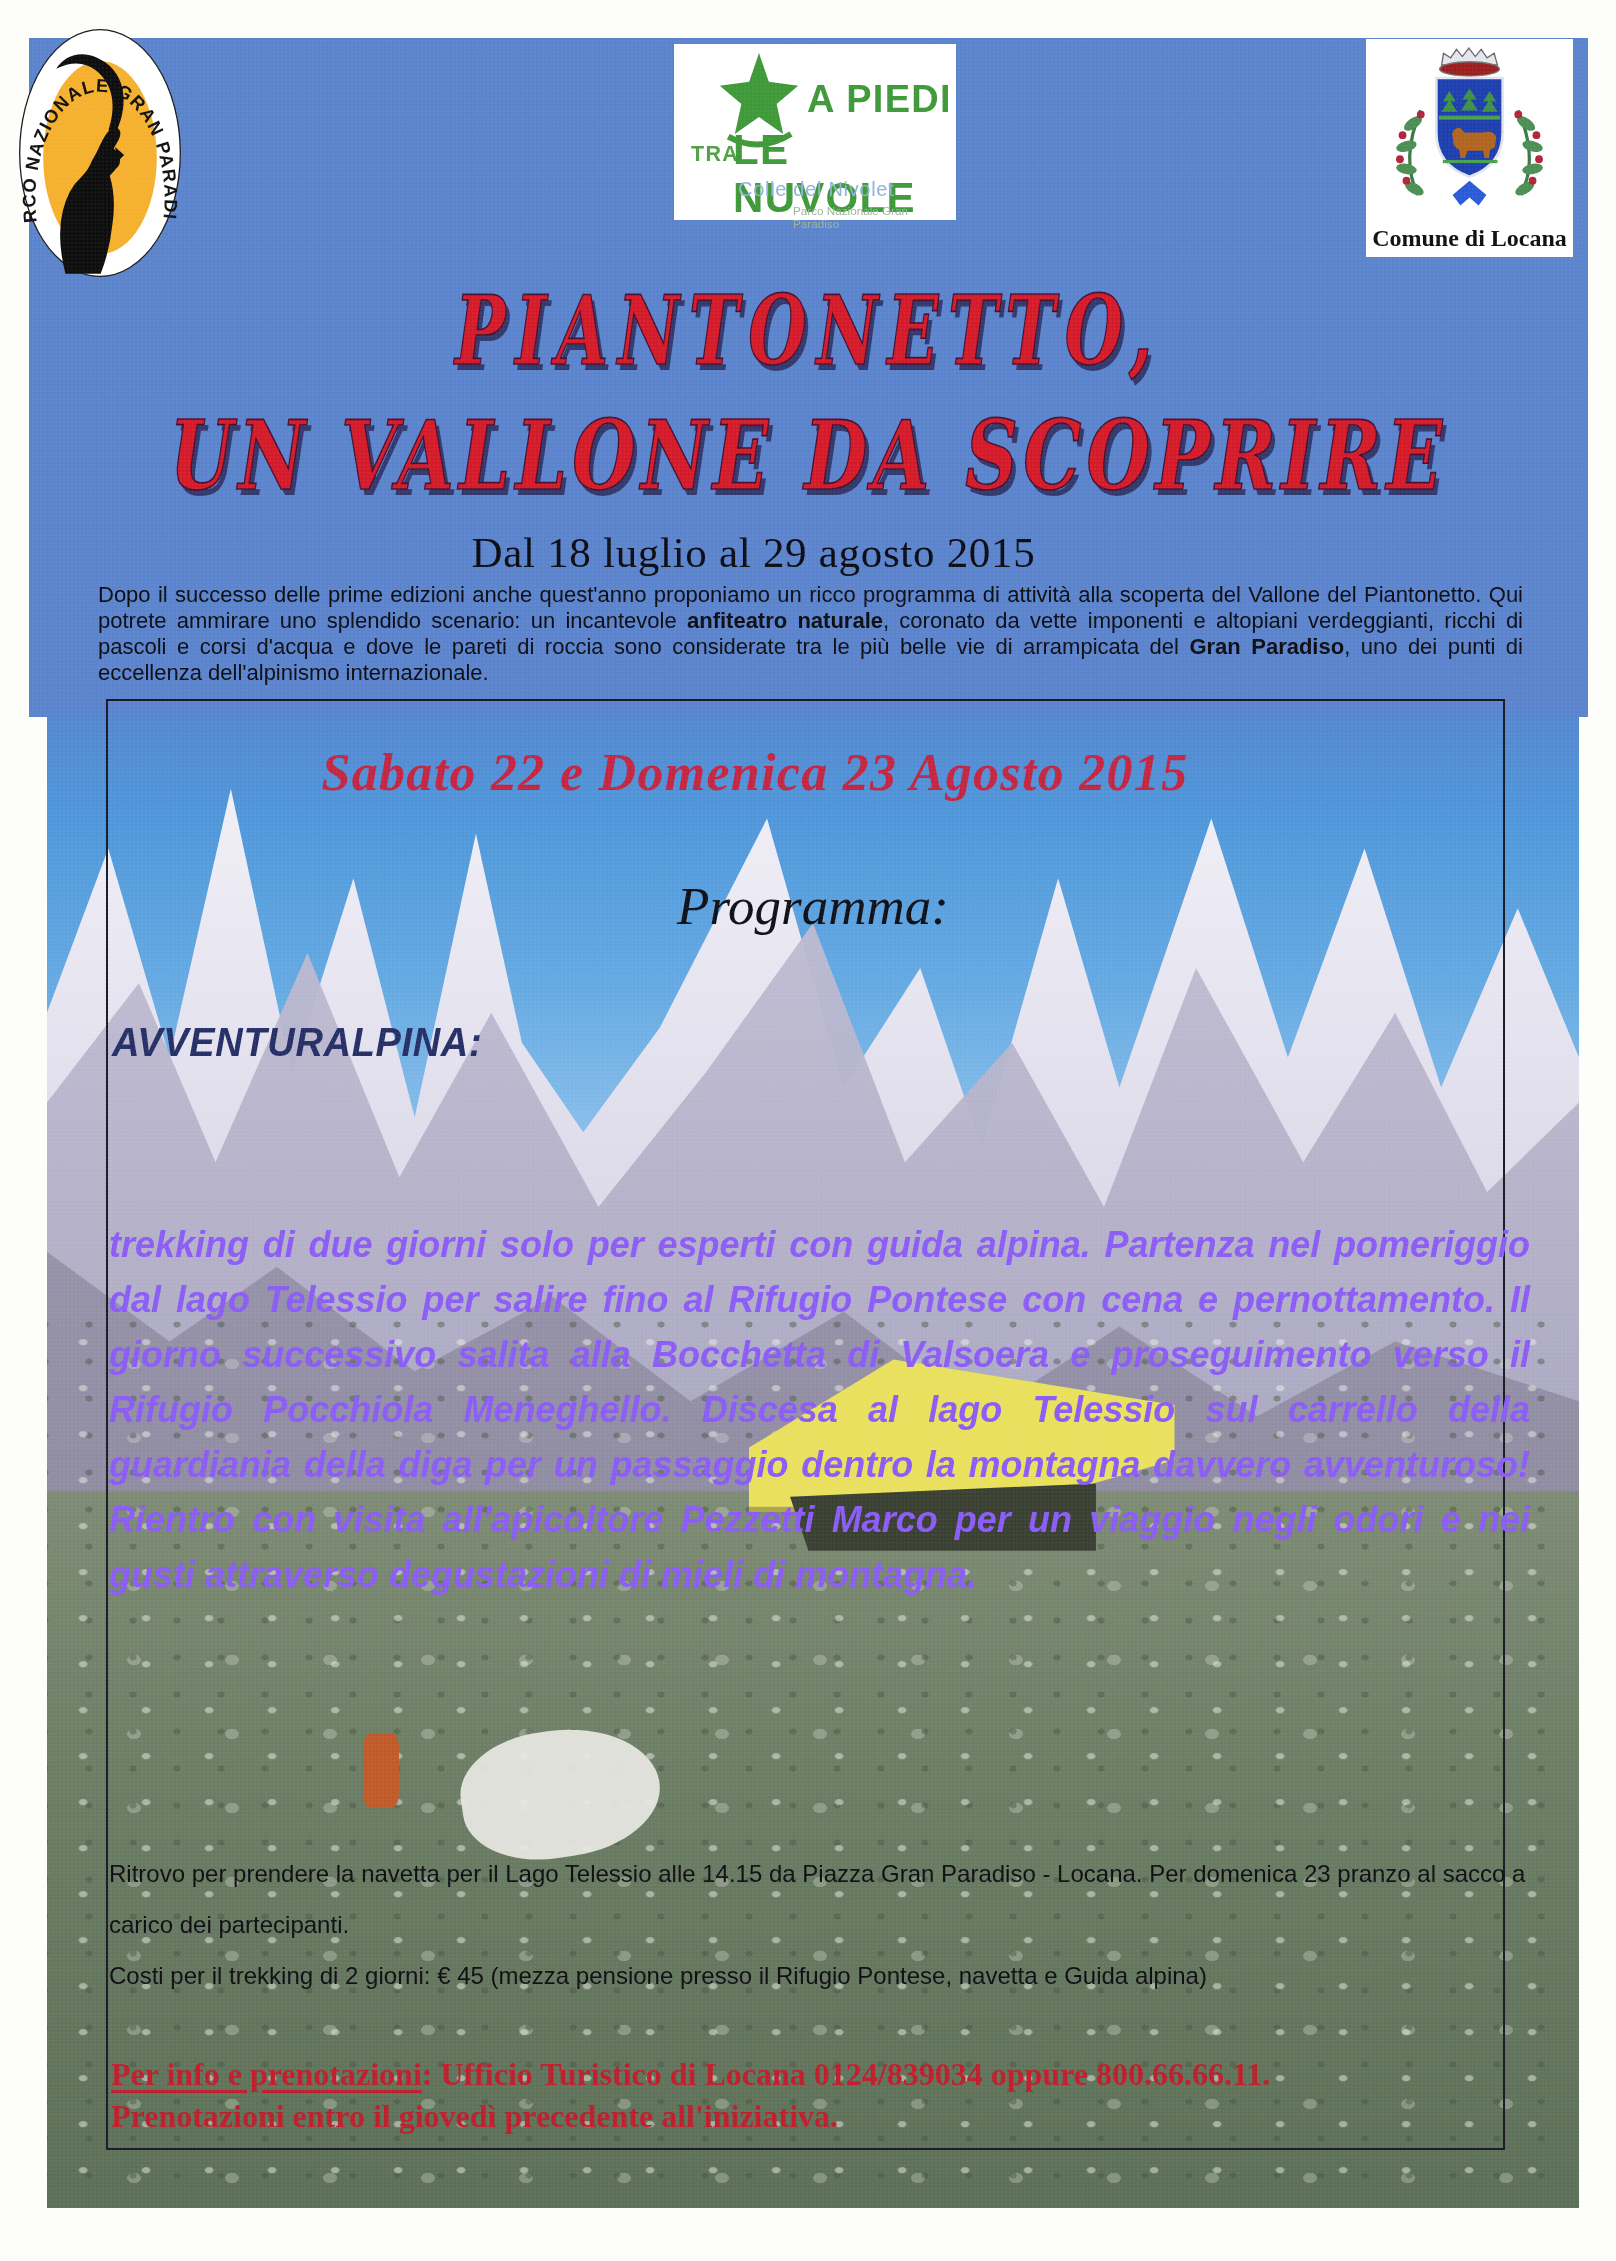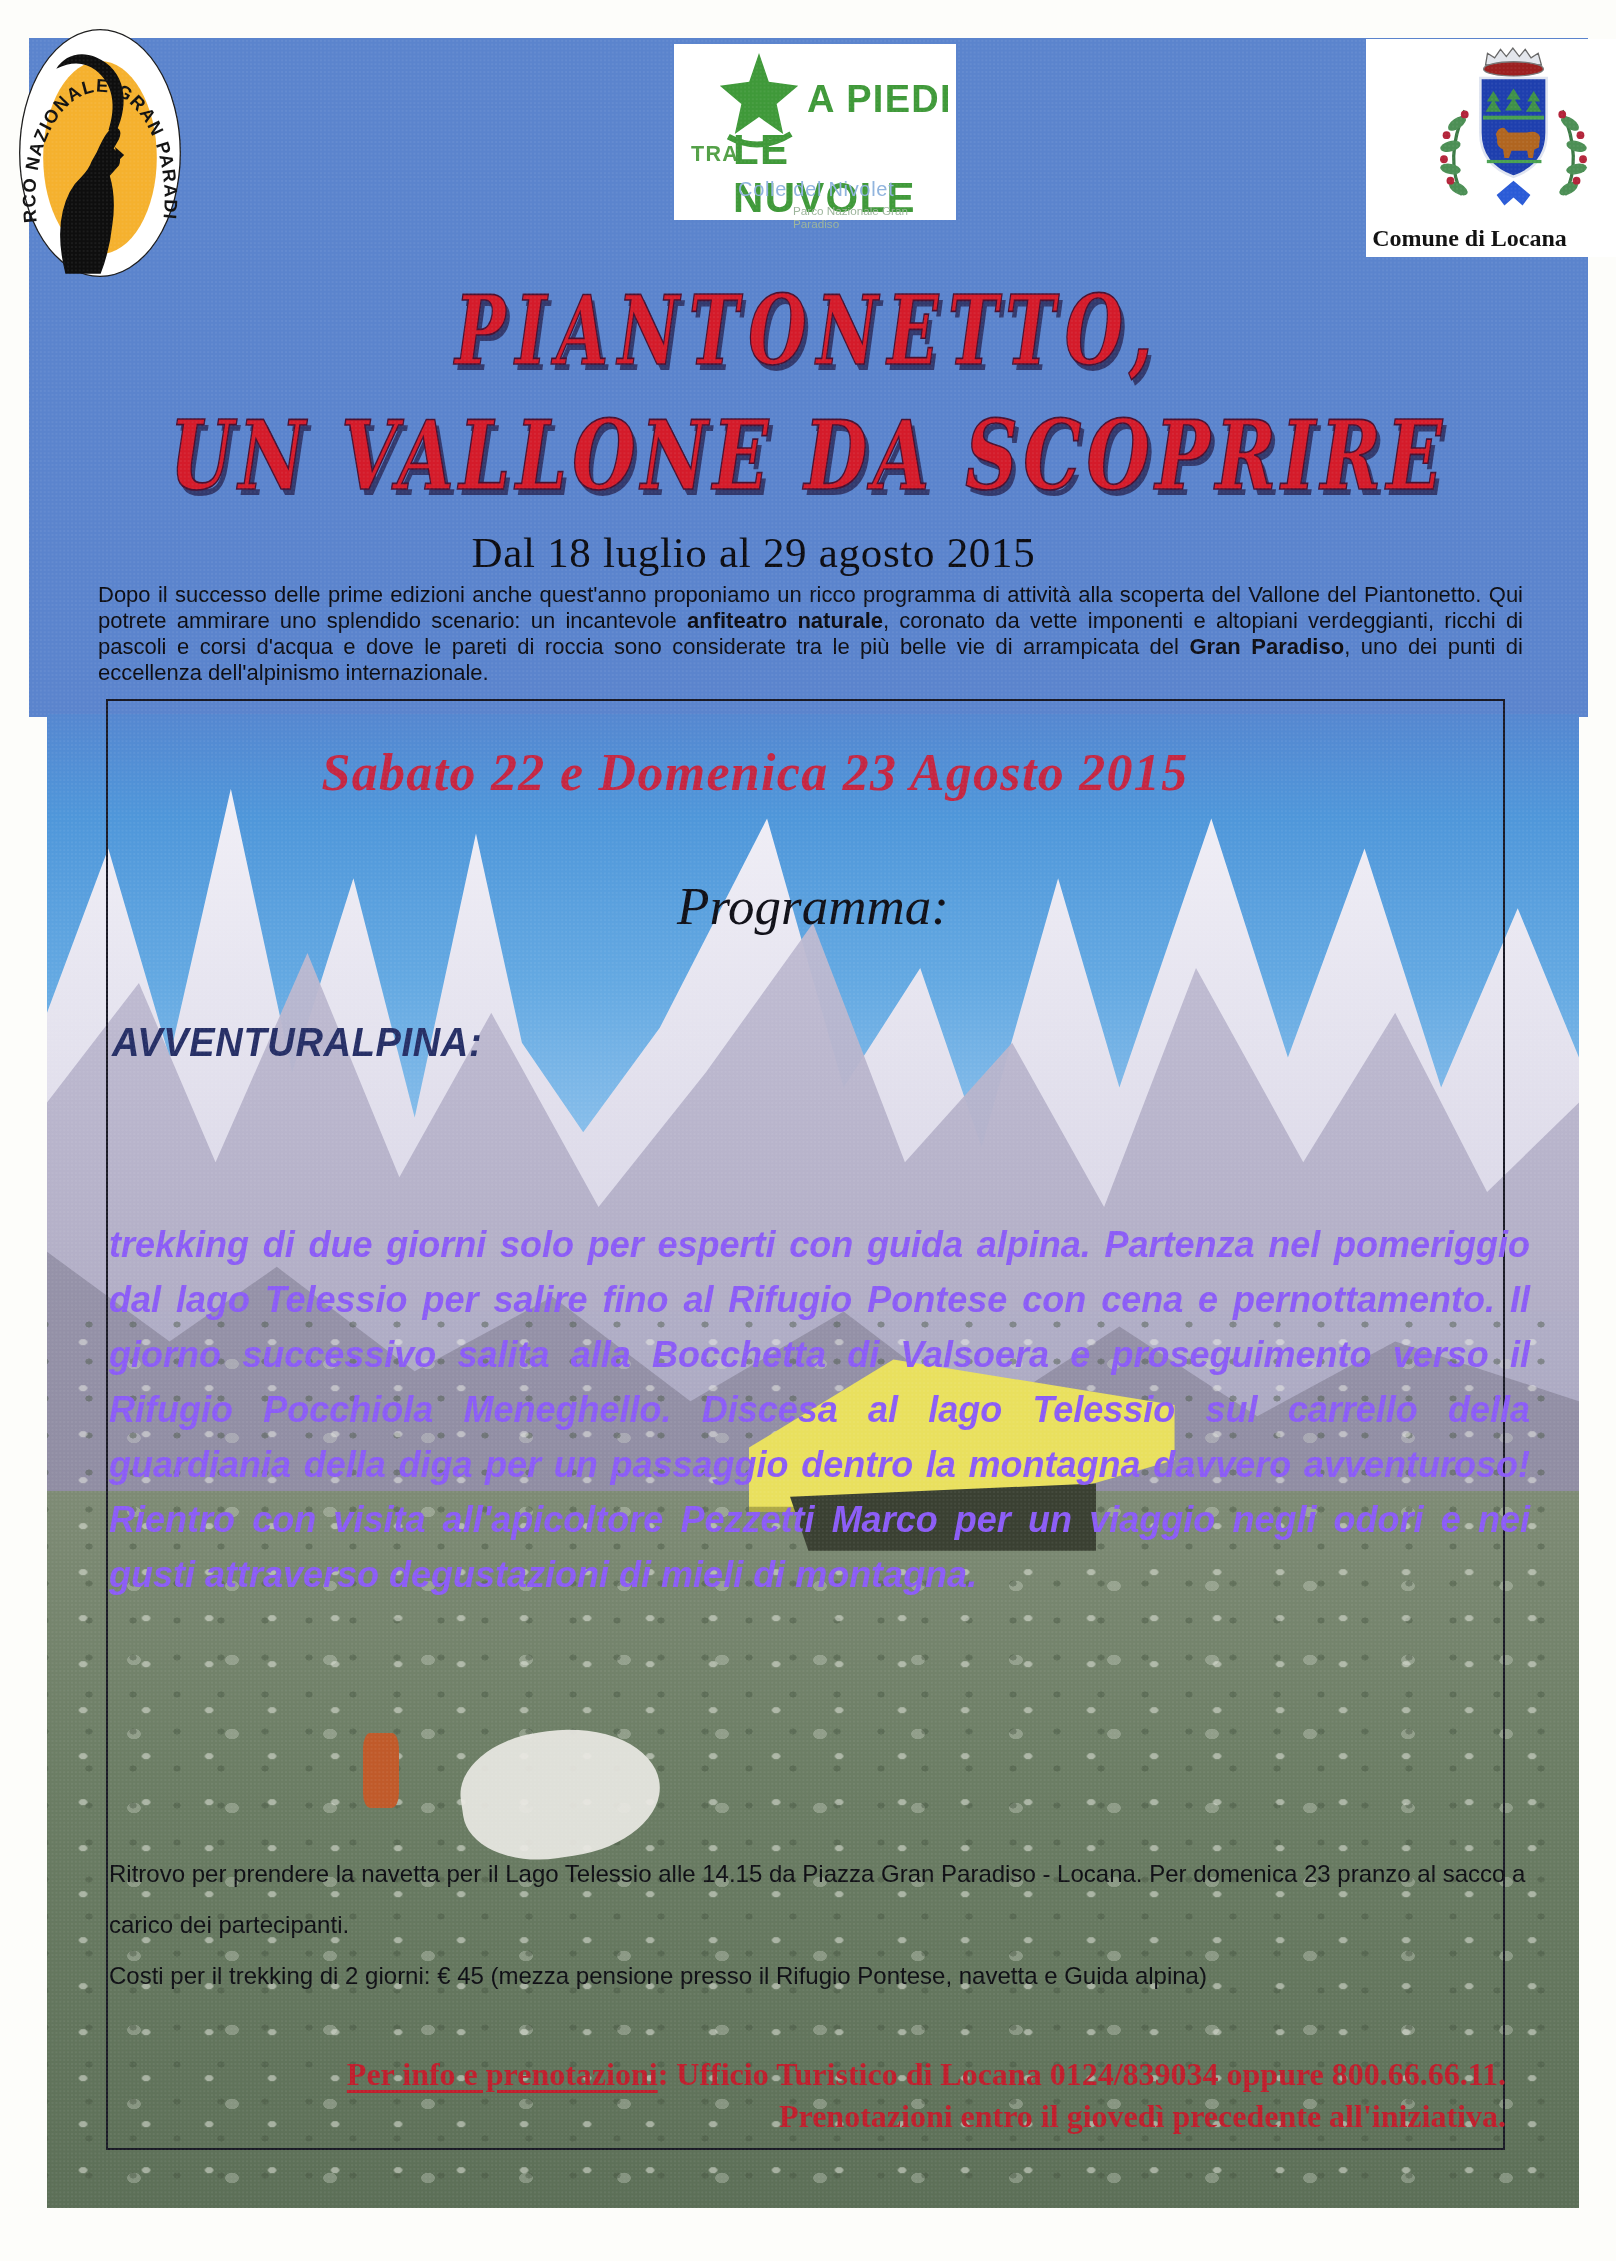--- a/index.html
+++ b/index.html
@@ -27,21 +27,21 @@
   }
   .apiedi-box .big{ position:absolute; font-weight:bold; color:#3f9939; font-family:"Liberation Sans",sans-serif; letter-spacing:1.3px;}
   .ap-line1{ left:133px; top:34px; font-size:38px; }
   .ap-tra{ left:17px; top:98px; font-size:21.5px; color:#53a047 !important;}
   .ap-line2{ left:59px; top:82px; font-size:42px; }
   .ap-sub{ position:absolute; left:64px; top:134px; font-size:20px; color:#8fb3dd; letter-spacing:0.7px;}
   .ap-tiny{ position:absolute; left:119px; top:160px; font-size:11.7px; color:#9cb49b;}
   
   .comune-box{
     position:absolute; left:1366px; top:39px; width:207px; height:218px;
-    background:#ffffff; z-index:5;padding-left:44px;
+    background:#ffffff; z-index:5;
   }
   .comune-label{
     position:absolute; left:0; top:186px; width:207px; text-align:center;
     font-family:"Liberation Serif", serif; font-weight:bold; font-size:24px; color:#101010;
   }
   
   .title-line{
     position:absolute; left:0; width:1617px; text-align:center; z-index:6;
     font-family:"DejaVu Serif", serif; font-style:italic; font-weight:bold;
     color:#d41b2a; -webkit-text-stroke:1.3px #4a1030;
@@ -136,21 +136,21 @@
     position:absolute; left:109px; top:1217px; width:1421px; z-index:7;
     font-style:italic; font-weight:bold; font-size:36px; line-height:55px;
     text-align:justify; color:#8b5cf6;
   }
   .ritrovo{
     position:absolute; left:109px; top:1848px; width:1431px; z-index:7;
     font-size:24px; line-height:51px; color:#0e0e14;
   }
   .ritrovo p{ margin:0; }
   .info{
-    position:absolute; left:111px; top:2053px; width:1395px; text-align:right; z-index:7;
+    position:absolute; left:111px; top:2053px; width:1395px; text-align:left; z-index:7;
     font-family:"Liberation Serif", serif; font-weight:bold;
     font-size:32px; line-height:42px; color:#bf1e2c;
   }
   .info .lbl{ text-decoration:underline; text-decoration-thickness:3.3px; text-underline-offset:5.2px; }
 </style>
 </head>
 <body>
 
 <div id="poster">
 

